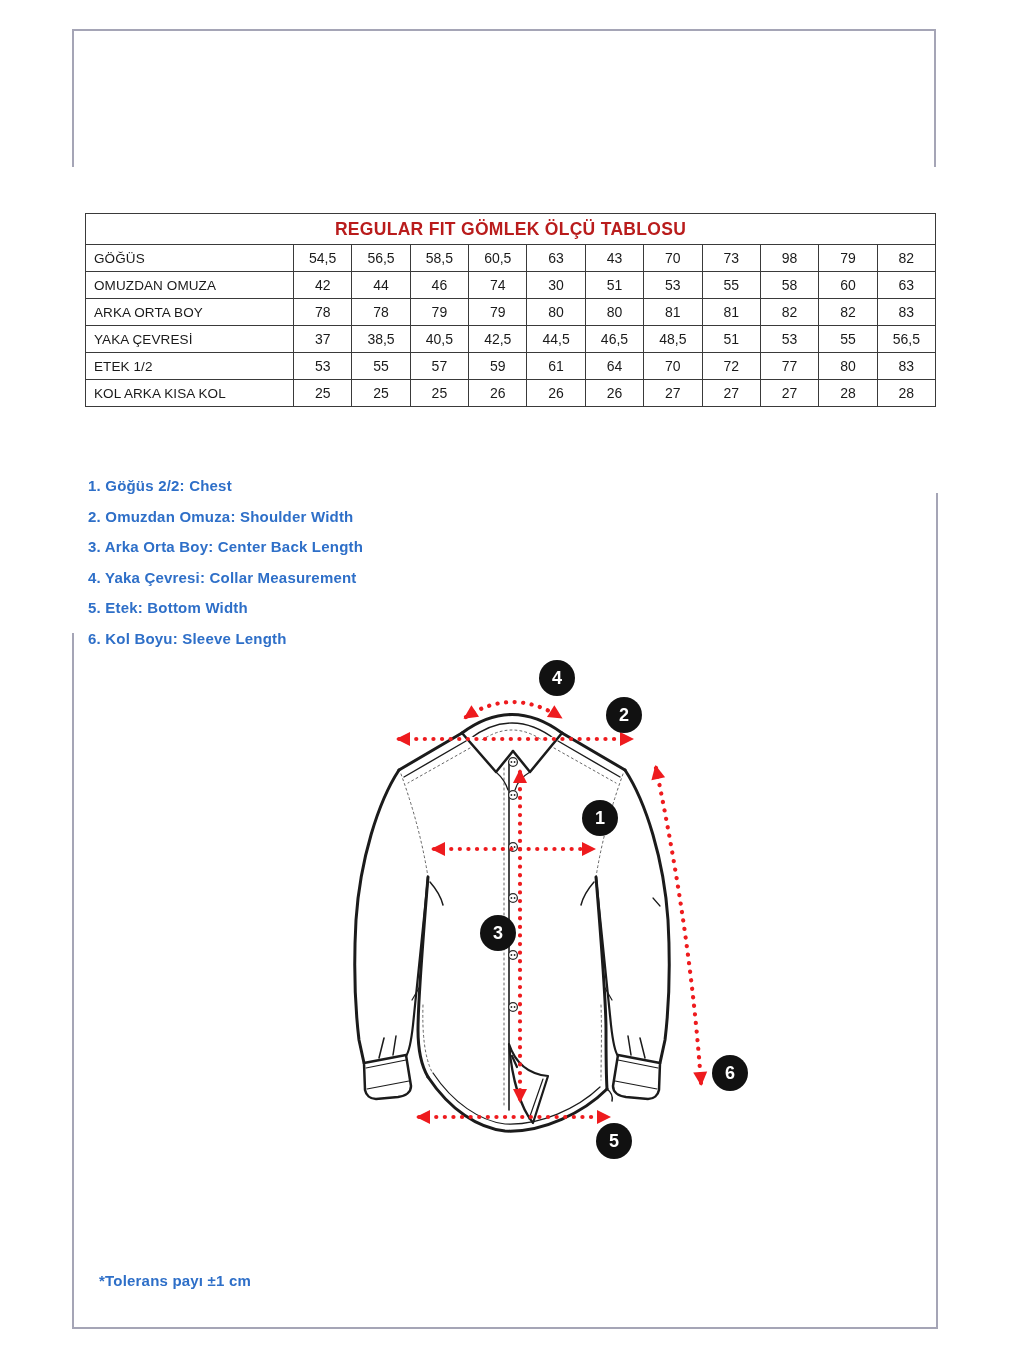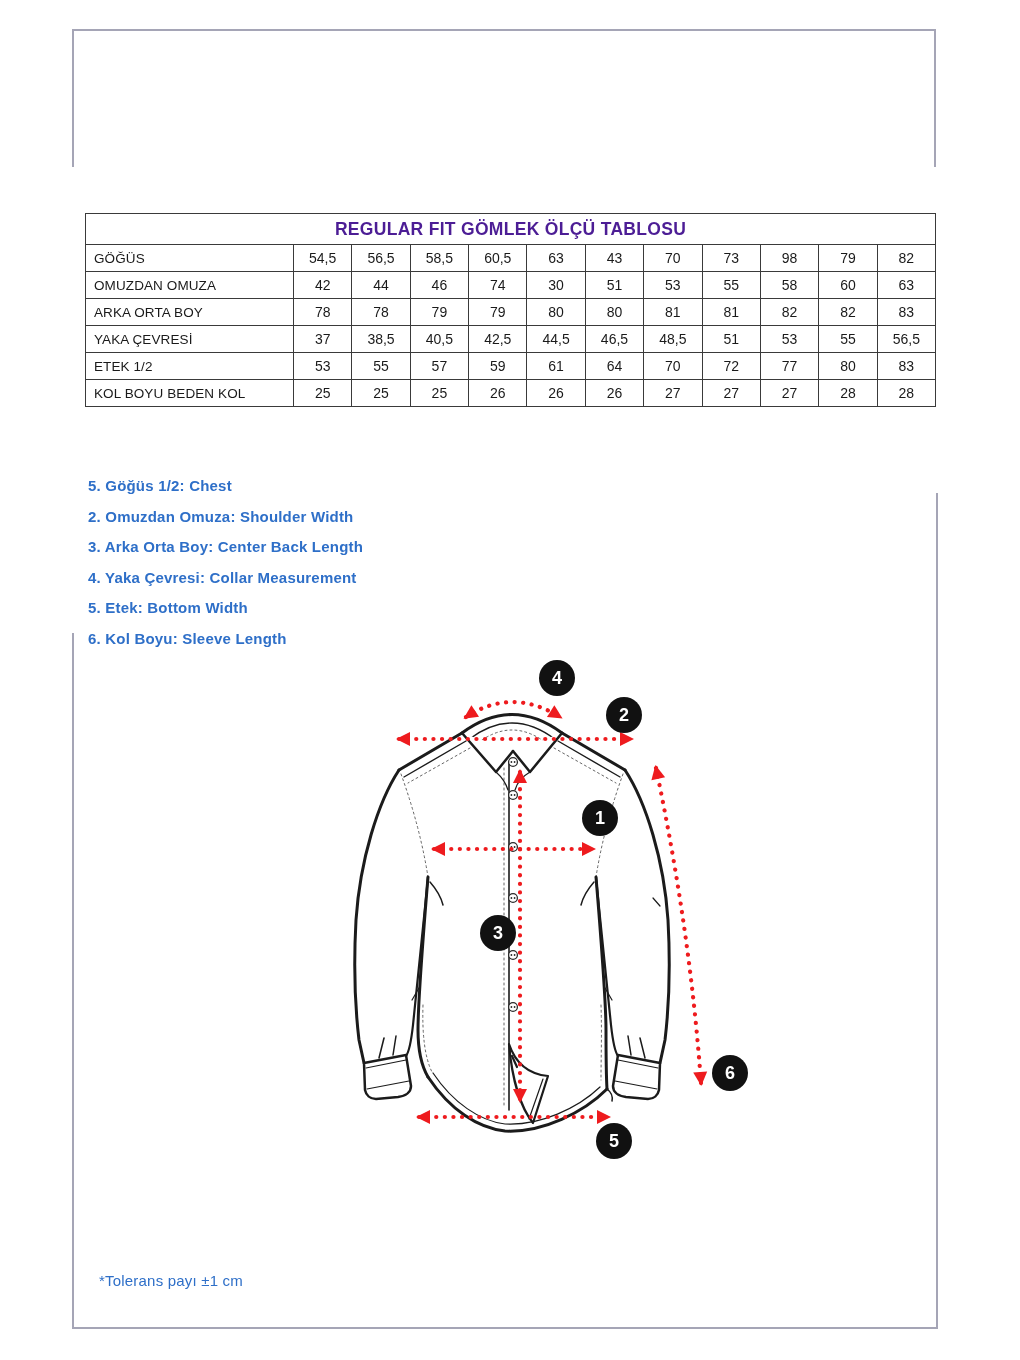--- a/index.html
+++ b/index.html
@@ -21,21 +21,21 @@
   table.size-table{
     position:absolute;left:85px;top:213px;width:851px;
     border-collapse:collapse;table-layout:fixed;
   }
   table.size-table td,table.size-table th{
     border:1px solid #3a3a3a;padding:0;text-align:center;
     font-size:14px;color:#1a1a1a;font-weight:normal;height:26px;
     white-space:nowrap;overflow:hidden;
   }
   table.size-table .title-cell{
-    height:30px;font-size:17.5px;font-weight:bold;color:#4c1d95;
+    height:30px;font-size:17.5px;font-weight:bold;color:#b91c1c;
     letter-spacing:.3px;
   }
   table.size-table .label-cell{
     text-align:left;padding-left:8px;font-size:13.5px;letter-spacing:.1px;
   }
   table.size-table .beden-cell{font-weight:bold;font-size:14px;}
 
   
   ul.legend{
     position:absolute;left:88px;top:477px;margin:0;padding:0;list-style:none;
@@ -46,21 +46,21 @@
   }
 
   
   svg.shirt{position:absolute;left:0;top:0;width:1020px;height:1360px;}
   .marker{
     position:absolute;width:36px;height:36px;border-radius:50%;
     background:#111111;color:#ffffff;font-weight:bold;font-size:18px;
     display:flex;align-items:center;justify-content:center;
   }
   .footnote{
-    position:absolute;left:99px;top:1272px;font-size:15px;font-weight:normal;
+    position:absolute;left:99px;top:1272px;font-size:15px;font-weight:bold;
     color:#2e6fc8;letter-spacing:.2px;
   }
 </style>
 </head>
 <body>
 
 <div class="page">
 
   <div class="top-frame"></div>
   <div class="frame-line frame-right"></div>
@@ -150,38 +150,38 @@
           <td>59</td>
           <td>61</td>
           <td>64</td>
           <td>70</td>
           <td>72</td>
           <td>77</td>
           <td>80</td>
           <td>83</td>
         </tr>
         <tr>
-          <td class="label-cell">KOL BOYU BEDEN KOL</td>
+          <td class="label-cell">KOL ARKA KISA KOL</td>
           <td>25</td>
           <td>25</td>
           <td>25</td>
           <td>26</td>
           <td>26</td>
           <td>26</td>
           <td>27</td>
           <td>27</td>
           <td>27</td>
           <td>28</td>
           <td>28</td>
         </tr>
       </tbody>
   </table>
 
   <ul class="legend" id="legend">
-      <li>5. Göğüs 1/2: Chest</li>
+      <li>1. Göğüs 2/2: Chest</li>
       <li>2. Omuzdan Omuza: Shoulder Width</li>
       <li>3. Arka Orta Boy: Center Back Length</li>
       <li>4. Yaka Çevresi: Collar Measurement</li>
       <li>5. Etek: Bottom Width</li>
       <li>6. Kol Boyu: Sleeve Length</li>
     </ul>
 
   <svg class="shirt" viewBox="0 0 1020 1360">
     <defs>
       <marker id="ah" markerUnits="userSpaceOnUse" markerWidth="16" markerHeight="16" refX="12" refY="8" orient="auto-start-reverse">

